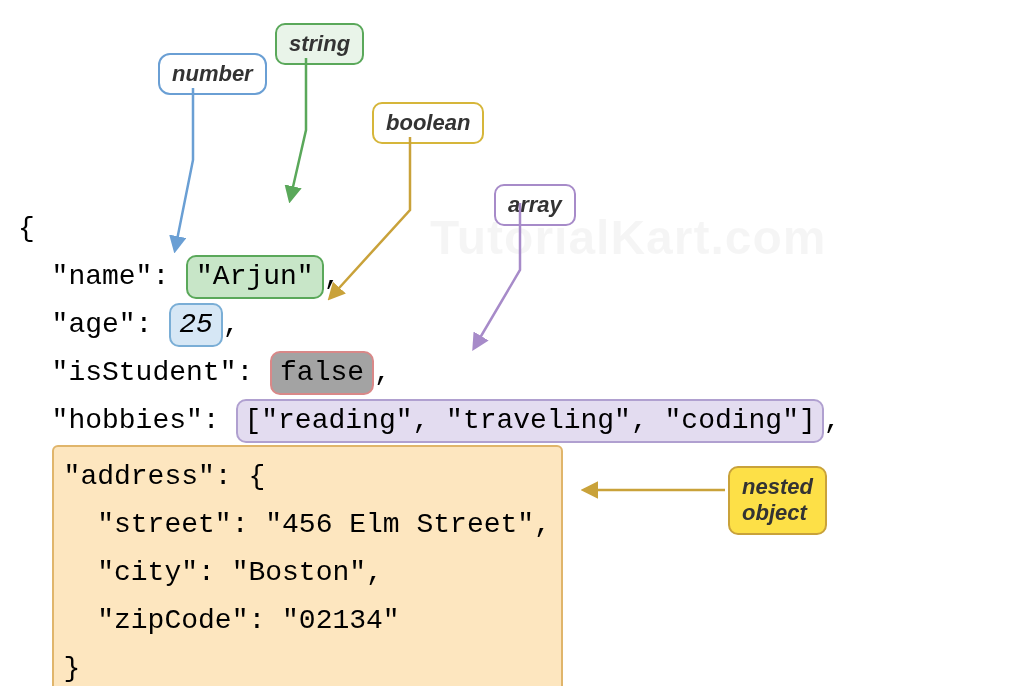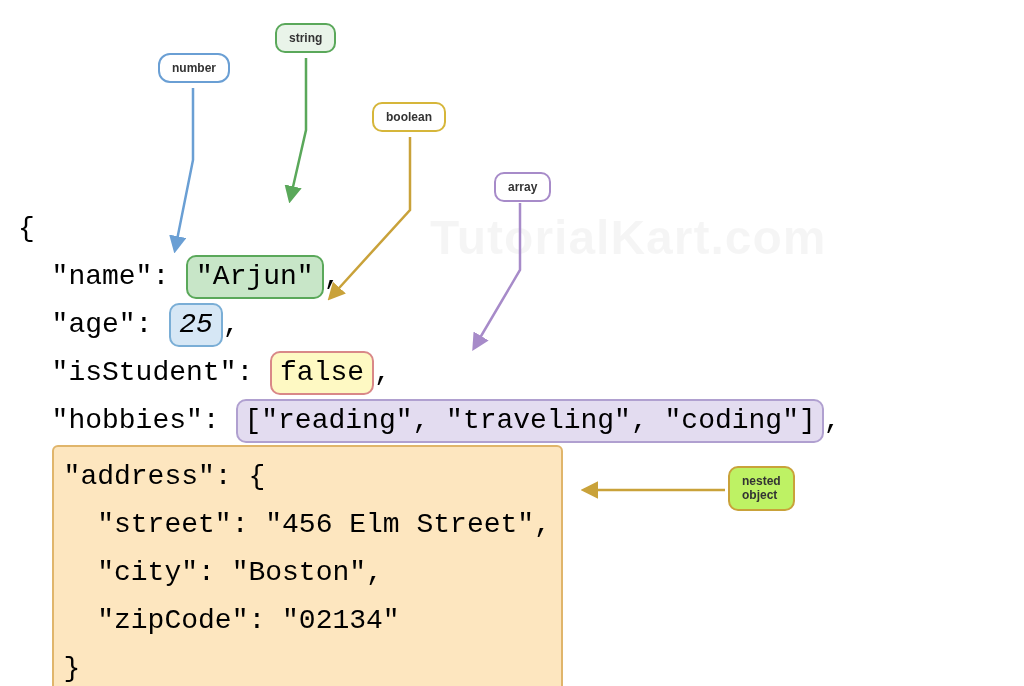--- a/index.html
+++ b/index.html
@@ -23,46 +23,47 @@
     white-space: pre;
   }
   .hl {
     border-radius: 10px;
     padding: 2px 8px;
     display: inline-block;
     line-height: 36px;
   }
   .hl-string { background: #c8e6c8; border: 2px solid #5aa85a; }
   .hl-number { background: #d6e7f5; border: 2px solid #7aaed6; font-style: italic; }
-  .hl-bool   { background: #fef9c3; border: 2px solid #d98888; }
+  .hl-bool   { background: #a3a3a3; border: 2px solid #d98888; }
   .hl-array  { background: #e3dcf0; border: 2px solid #b0a0d0; display:inline-block; padding:2px 6px; }
   .hl-obj {
     background: #fde6bf;
     border: 2px solid #e0b56b;
     border-radius: 6px;
     display: inline-block;
     padding: 6px 10px 6px 10px;
     vertical-align: top;
   }
   .label {
     position: absolute;
     font-family: Arial, Helvetica, sans-serif;
     font-weight: bold;
-    font-size: 12px;
+    font-size: 22px;
     padding: 6px 12px;
     border-radius: 10px;
     background: #fff;
     white-space: pre;
     line-height: 1.2;
+    font-style: italic;
   }
   .label-number { border: 2.5px solid #6a9fd4; color:#333; }
   .label-string { border: 2.5px solid #5aa85a; color:#333; background:#e9f4e9; }
   .label-bool   { border: 2.5px solid #d6b63a; color:#333; }
   .label-array  { border: 2.5px solid #a78bc9; color:#333; }
-  .label-nested { border: 2.5px solid #c9a23a; color:#333; background:#bef264; }
+  .label-nested { border: 2.5px solid #c9a23a; color:#333; background:#fde047; }
   svg.arrows {
     position: absolute;
     left: 0; top: 0;
     width: 1024px; height: 686px;
     pointer-events: none;
   }
   .watermark {
     position:absolute;
     left: 430px; top: 210px;
     font-family: Arial, sans-serif;
@@ -73,21 +74,21 @@
   }
 </style>
 </head>
 <body>
 
 <div class="watermark">TutorialKart.com</div>
 
 <div class="label label-number" style="left:158px; top:53px;border-radius:12px;">number</div>
 <div class="label label-string" style="left:275px; top:23px;">string</div>
 <div class="label label-bool" style="left:372px; top:102px;">boolean</div>
-<div class="label label-array" style="left:494px; top:172px;">array</div>
+<div class="label label-array" style="left:494px; top:184px;">array</div>
 <div class="label label-nested" style="left:728px; top:466px;">nested
 object</div>
 
 <svg class="arrows">
   <defs>
     <marker id="ah-blue" viewBox="0 0 10 10" refX="8" refY="5" markerWidth="7" markerHeight="7" orient="auto-start-reverse">
       <path d="M0,0 L10,5 L0,10 z" fill="#6a9fd4"></path>
     </marker>
     <marker id="ah-green" viewBox="0 0 10 10" refX="8" refY="5" markerWidth="7" markerHeight="7" orient="auto-start-reverse">
       <path d="M0,0 L10,5 L0,10 z" fill="#5aa85a"></path>

